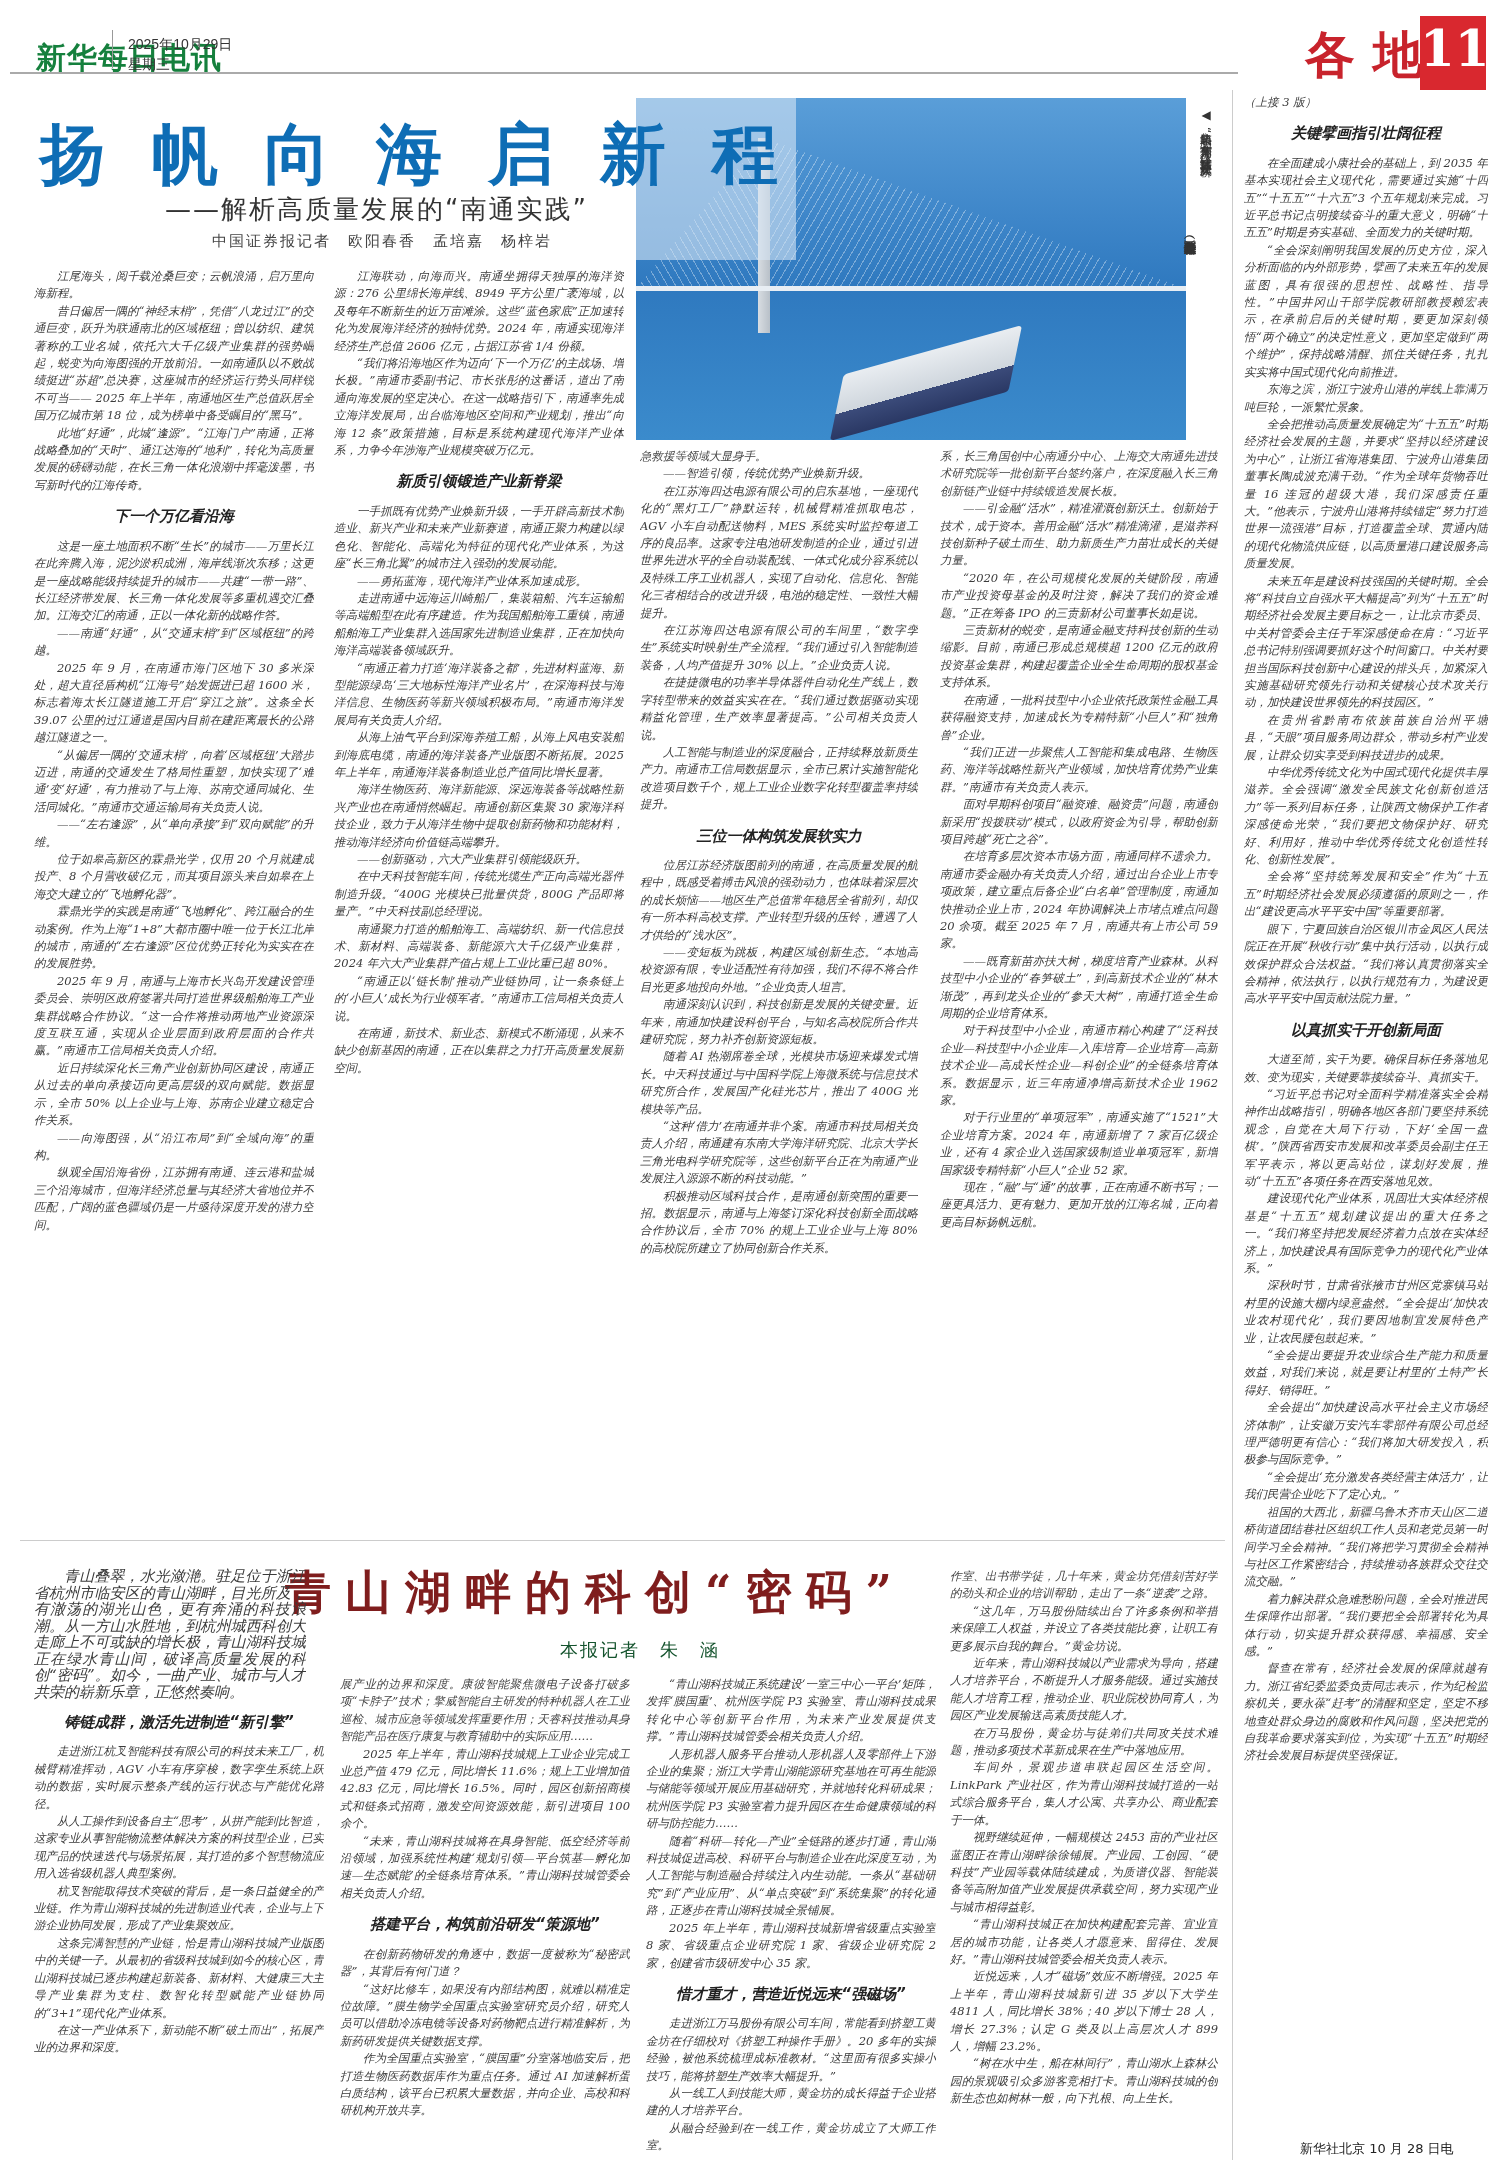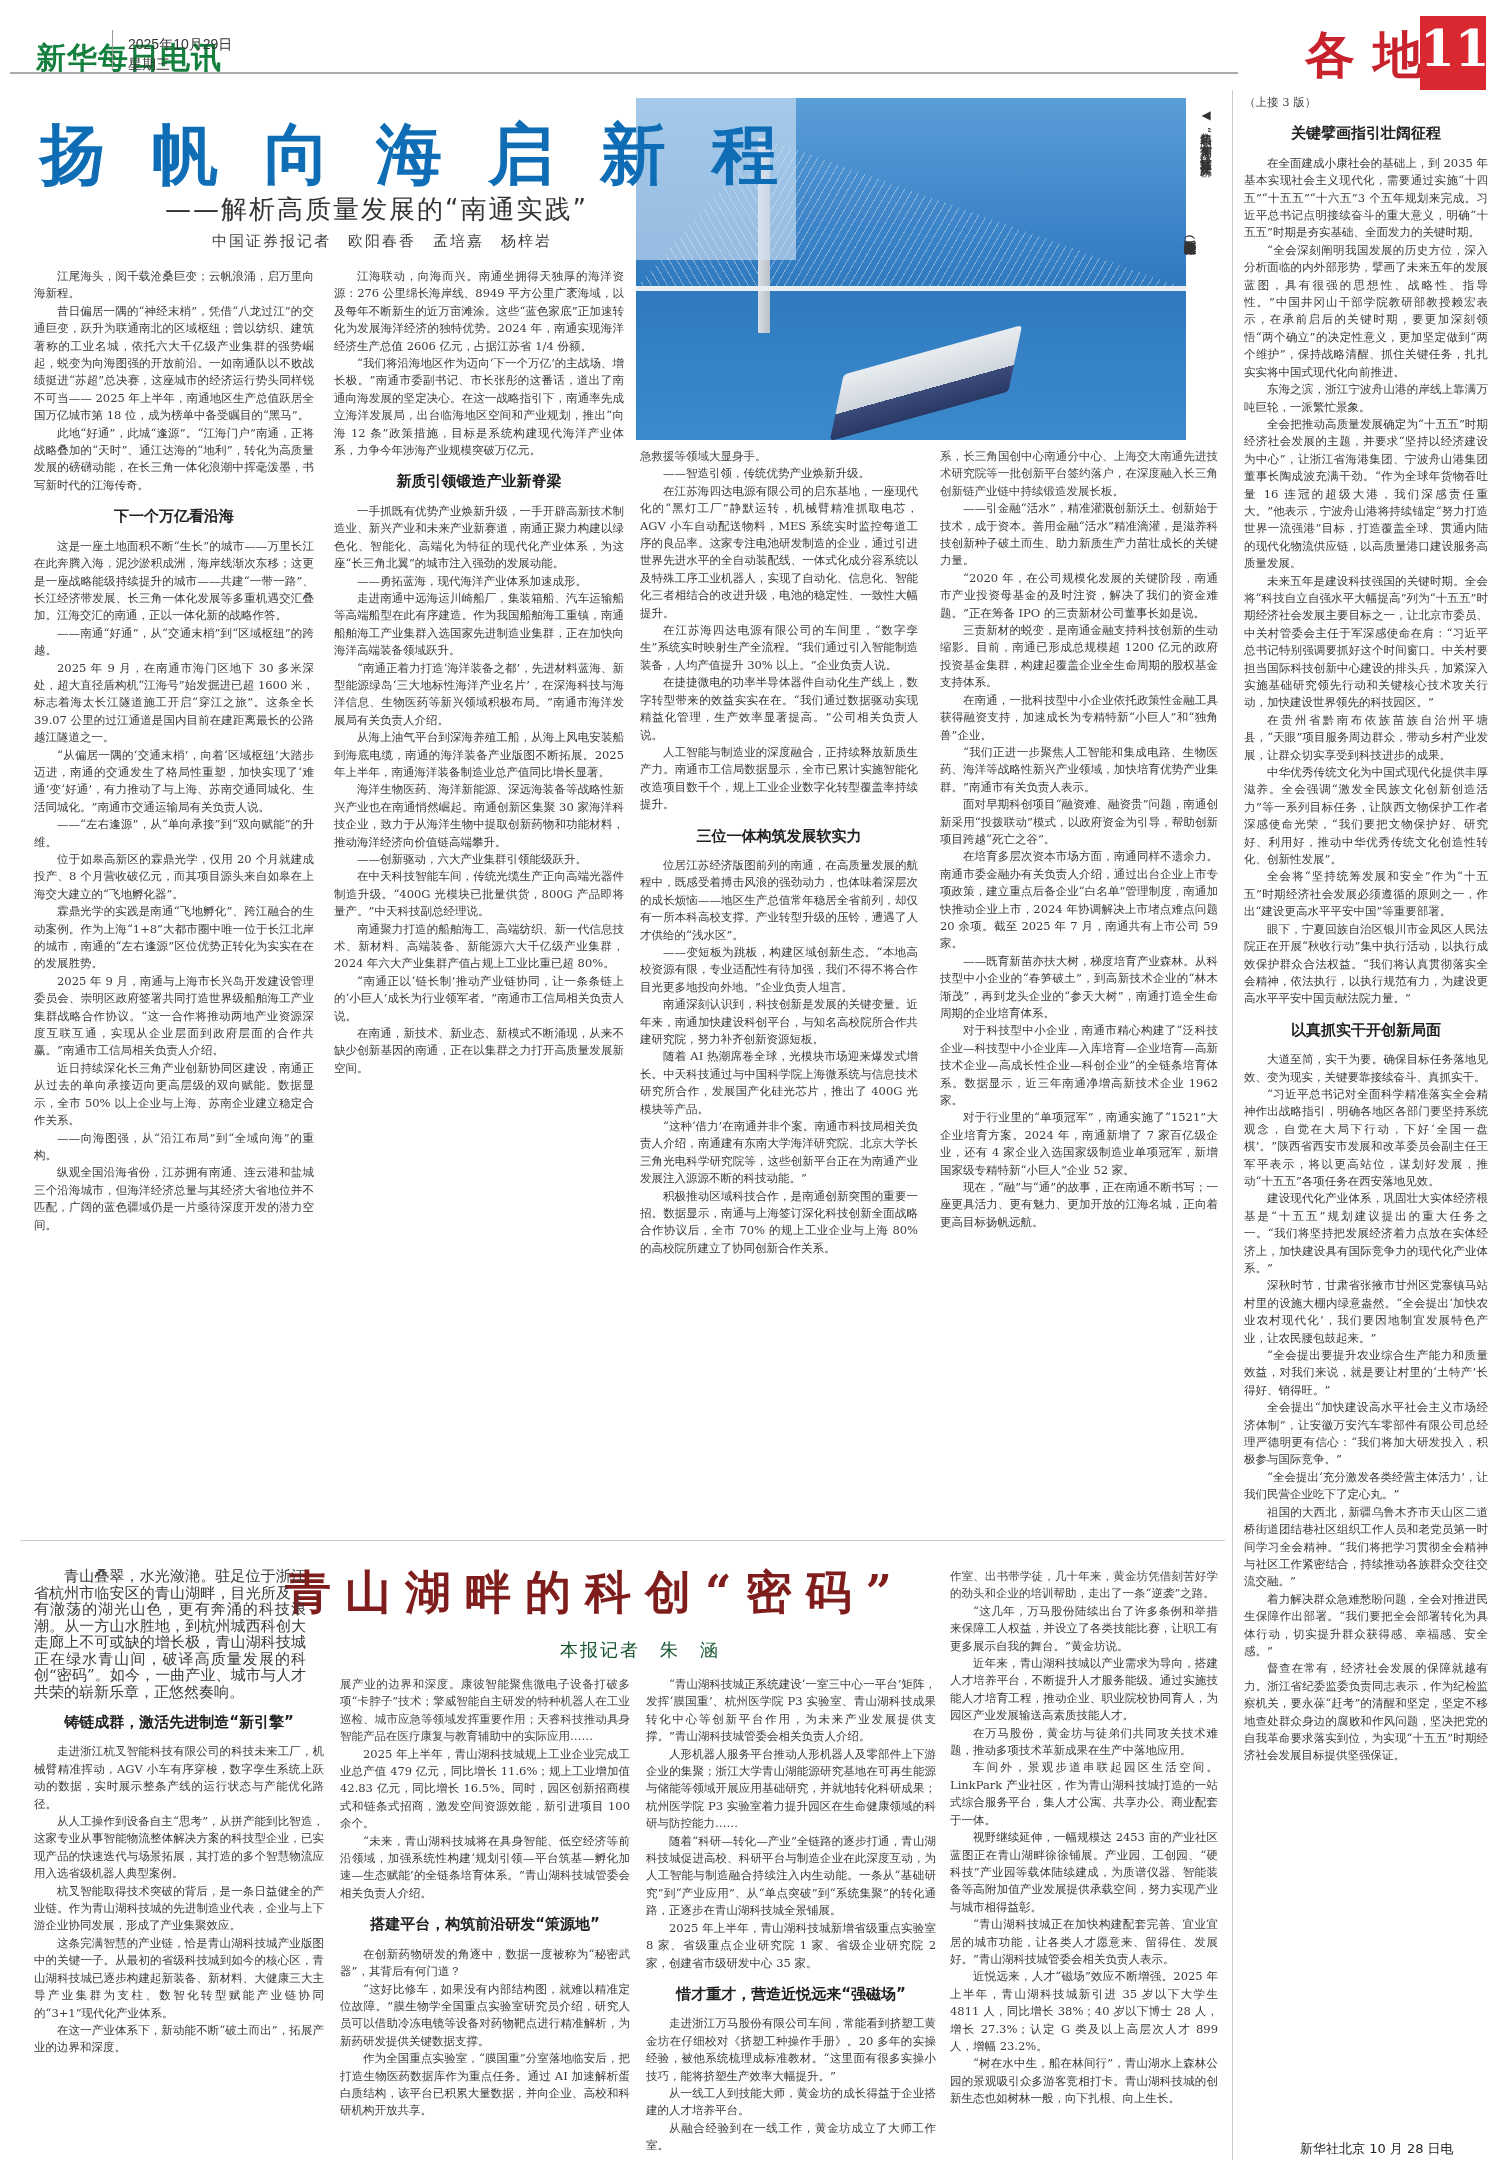--- a/index.html
+++ b/index.html
@@ -16,21 +16,21 @@
   .byline{left:212px;top:232px;font-size:15px;color:#444;letter-spacing:2px;z-index:3;}
   .photo{left:636px;top:98px;width:550px;height:342px;overflow:hidden;background:linear-gradient(180deg,#5a9ed8 0%,#3e86c9 35%,#2f79bf 55%,#3b8bcc 100%);}
   .photo .overlay{position:absolute;left:0;top:0;width:160px;height:162px;background:rgba(215,230,245,0.6);}
   .photo .bridge-deck{position:absolute;left:0;top:188px;width:550px;height:5px;background:#e8eef4;}
   .photo .pylon{position:absolute;left:122px;top:40px;width:12px;height:195px;background:linear-gradient(90deg,#d8dde2,#b8c0c8);}
   .photo .cables{position:absolute;left:128px;top:40px;width:420px;height:150px;background:repeating-linear-gradient(120deg,rgba(255,255,255,0.35) 0 1px,transparent 1px 7px);clip-path:polygon(0 0,100% 100%,0 100%);}
   .photo .cables2{position:absolute;left:0;top:40px;width:128px;height:150px;background:repeating-linear-gradient(60deg,rgba(255,255,255,0.35) 0 1px,transparent 1px 7px);clip-path:polygon(100% 0,100% 100%,0 100%);}
   .photo .ship{position:absolute;left:210px;top:250px;width:160px;height:70px;background:linear-gradient(180deg,#e9edf1 0%,#cfd6dd 60%,#3b4b7a 60%,#2a3864 100%);transform:skewX(-28deg) rotate(-18deg);border-radius:4px;}
   .photo-caption{left:1196px;top:108px;width:18px;font-size:12px;color:#333;writing-mode:vertical-rl;letter-spacing:1px;font-family:"DejaVu Sans",sans-serif;}
   .photo-credit{left:1180px;top:232px;width:18px;font-size:12px;color:#333;writing-mode:vertical-rl;font-weight:bold;font-family:"DejaVu Sans",sans-serif;}
-  .col{position:absolute;font-size:11.5px;line-height:17.4px;color:#3a3a3a;text-align:justify;overflow:hidden;}
+  .col{position:absolute;font-size:11.5px;line-height:17.4px;color:#3a3a3a;text-align:justify;overflow:hidden;font-style:italic;}
   .col p{margin:0;text-indent:2em;}
   .col h3{margin:14px 0 12px;text-align:center;font-size:15px;font-weight:bold;color:#222;font-family:"DejaVu Sans",sans-serif;text-indent:0;}
   .col .note{text-indent:0;color:#444;}
   .sep-v{position:absolute;width:1px;background:#ccc;}
   .sep-h{position:absolute;height:1px;background:#ccc;}
   .headline2{left:285px;top:1562px;font-size:46px;color:#7f1d1d;font-weight:bold;letter-spacing:14px;font-family:"DejaVu Serif",serif;}
   .byline2{left:560px;top:1638px;font-size:18px;color:#14532d;letter-spacing:2px;}
   .dateline{left:1300px;top:2140px;font-size:13px;font-weight:normal;color:#222;font-family:"DejaVu Sans",sans-serif;}
 </style>
 </head>

